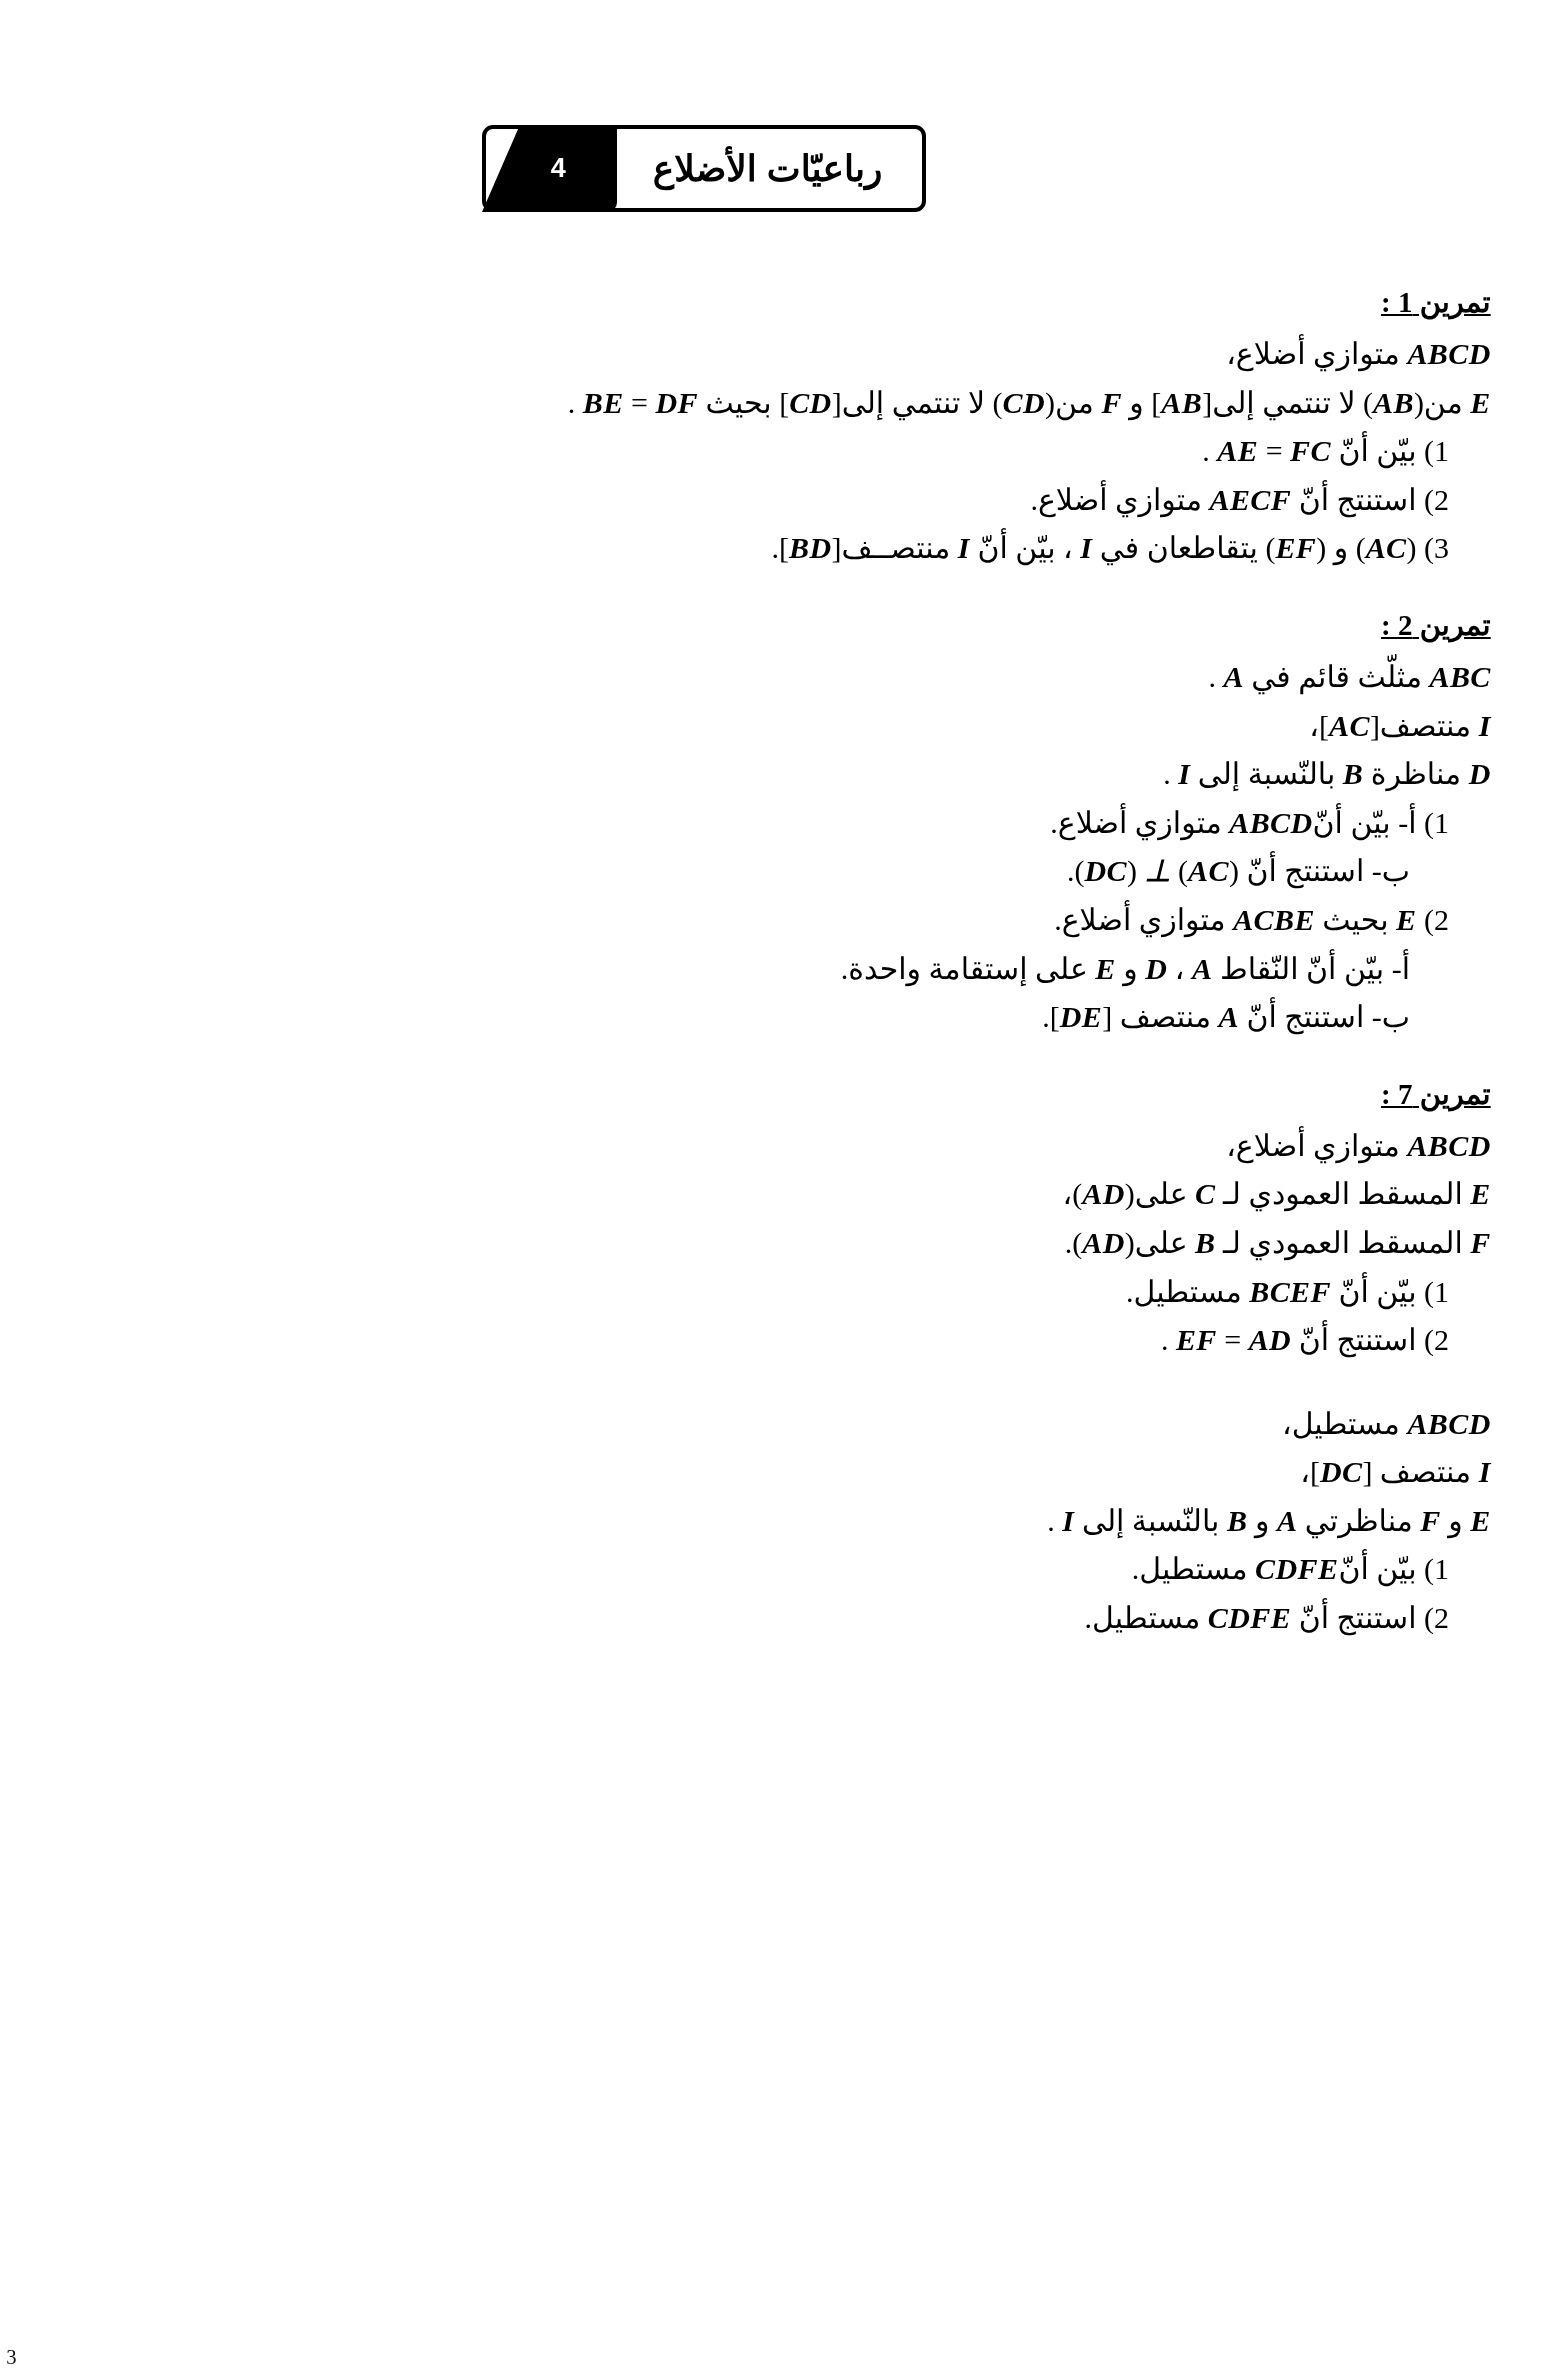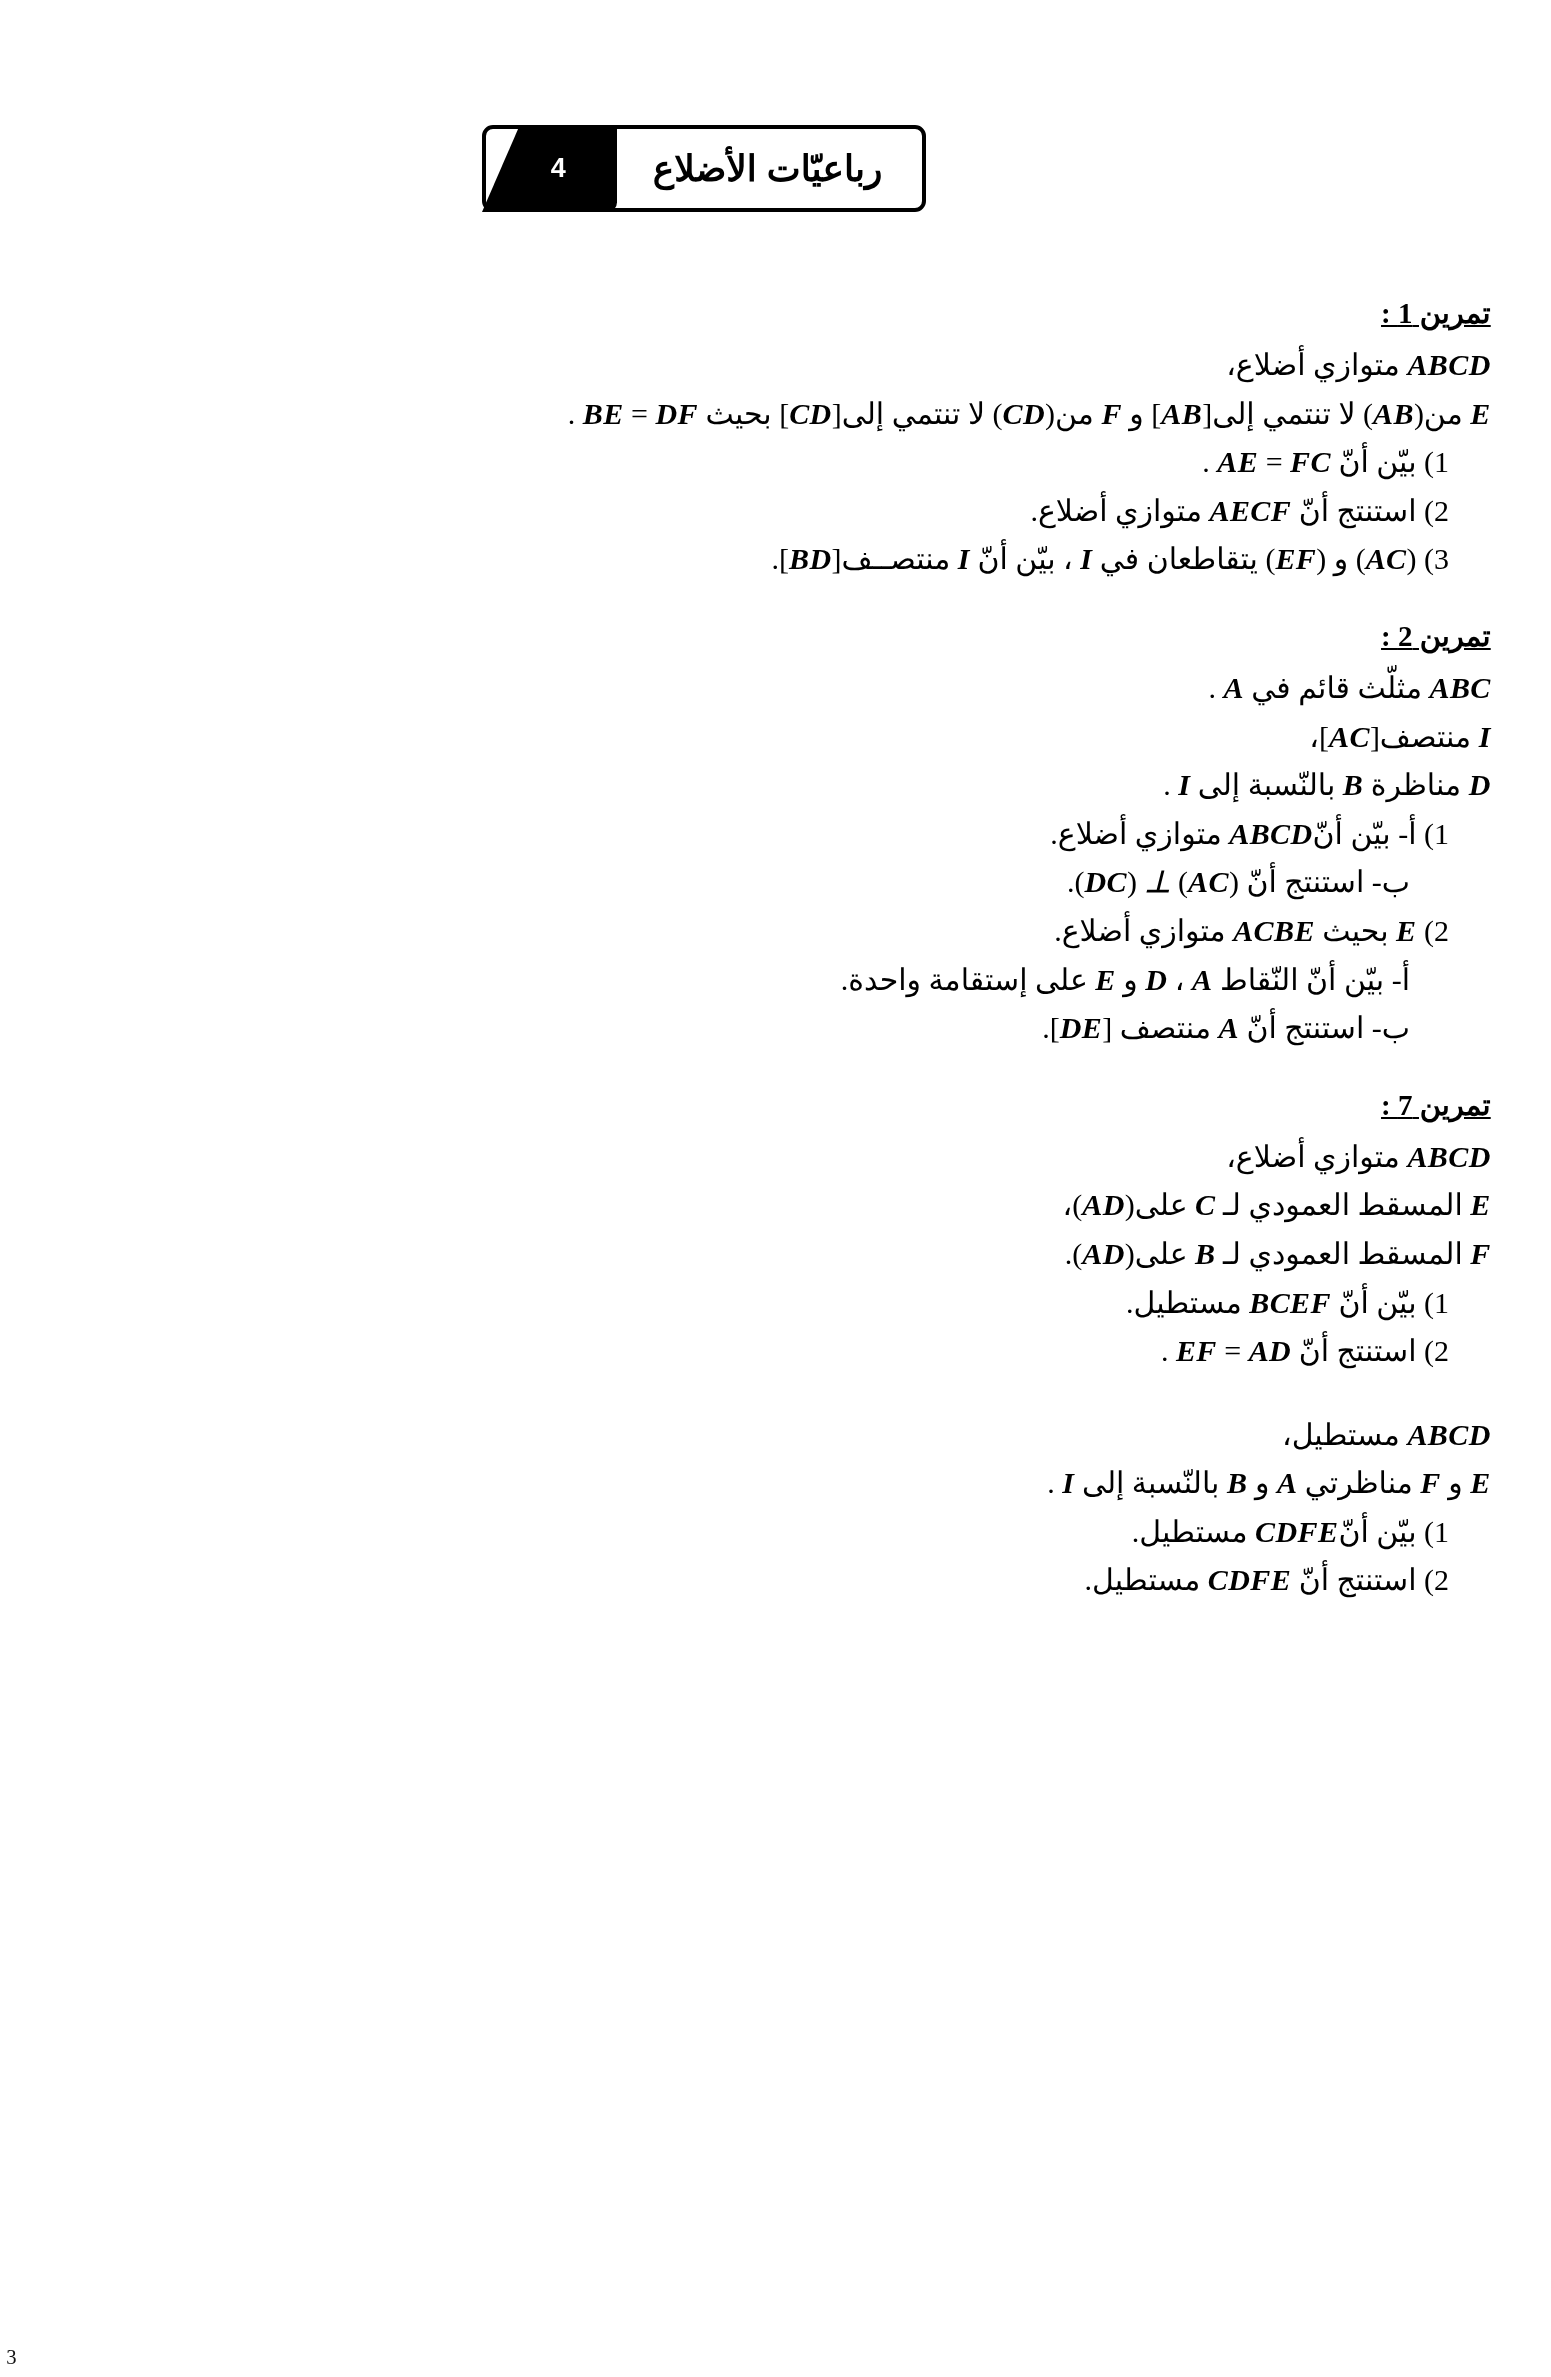--- a/index.html
+++ b/index.html
@@ -83,21 +83,20 @@
   .content {
     position: absolute;
     top: 285px;
     right: 55px;
     left: 55px;
     direction: rtl;
     text-align: right;
   }
   .exercise {
     margin-bottom: 35px;
-    margin-top: 11px;
   }
   .ex-title {
     font-family: "Liberation Serif", serif;
     font-weight: bold;
     font-size: 29px;
     text-decoration: underline;
     margin-bottom: 11px;
     padding-right: 6.3px;
     letter-spacing: 0.4px;
   }
@@ -166,20 +165,21 @@
       <div class="ex-title">تمرين 7 :</div>
       <div class="line"><span class="mi">ABCD</span> متوازي أضلاع،</div>
       <div class="line"><span class="mi">E</span> المسقط العمودي لـ <span class="mi">C</span> على(<span class="mi">AD</span>)،</div>
       <div class="line"><span class="mi">F</span> المسقط العمودي لـ <span class="mi">B</span> على(<span class="mi">AD</span>).</div>
       <div class="line indent1">1) بيّن أنّ <span class="mi">BCEF</span> مستطيل.</div>
       <div class="line indent1">2) استنتج أنّ <span class="mi">EF</span> = <span class="mi">AD</span> .</div>
     </div>
 
     <div class="exercise">
       <div class="line"><span class="mi">ABCD</span> مستطيل،</div>
+      <div class="line"><span class="mi">I</span> منتصف [<span class="mi">DC</span>]،</div>
       <div class="line"><span class="mi">E</span> و <span class="mi">F</span> مناظرتي <span class="mi">A</span> و <span class="mi">B</span> بالنّسبة إلى <span class="mi">I</span> .</div>
       <div class="line indent1">1) بيّن أنّ<span class="mi">CDFE</span> مستطيل.</div>
       <div class="line indent1">2) استنتج أنّ <span class="mi">CDFE</span> مستطيل.</div>
     </div>
 
   </div>
 
   <div class="page-number">3</div>
 
 </div>

